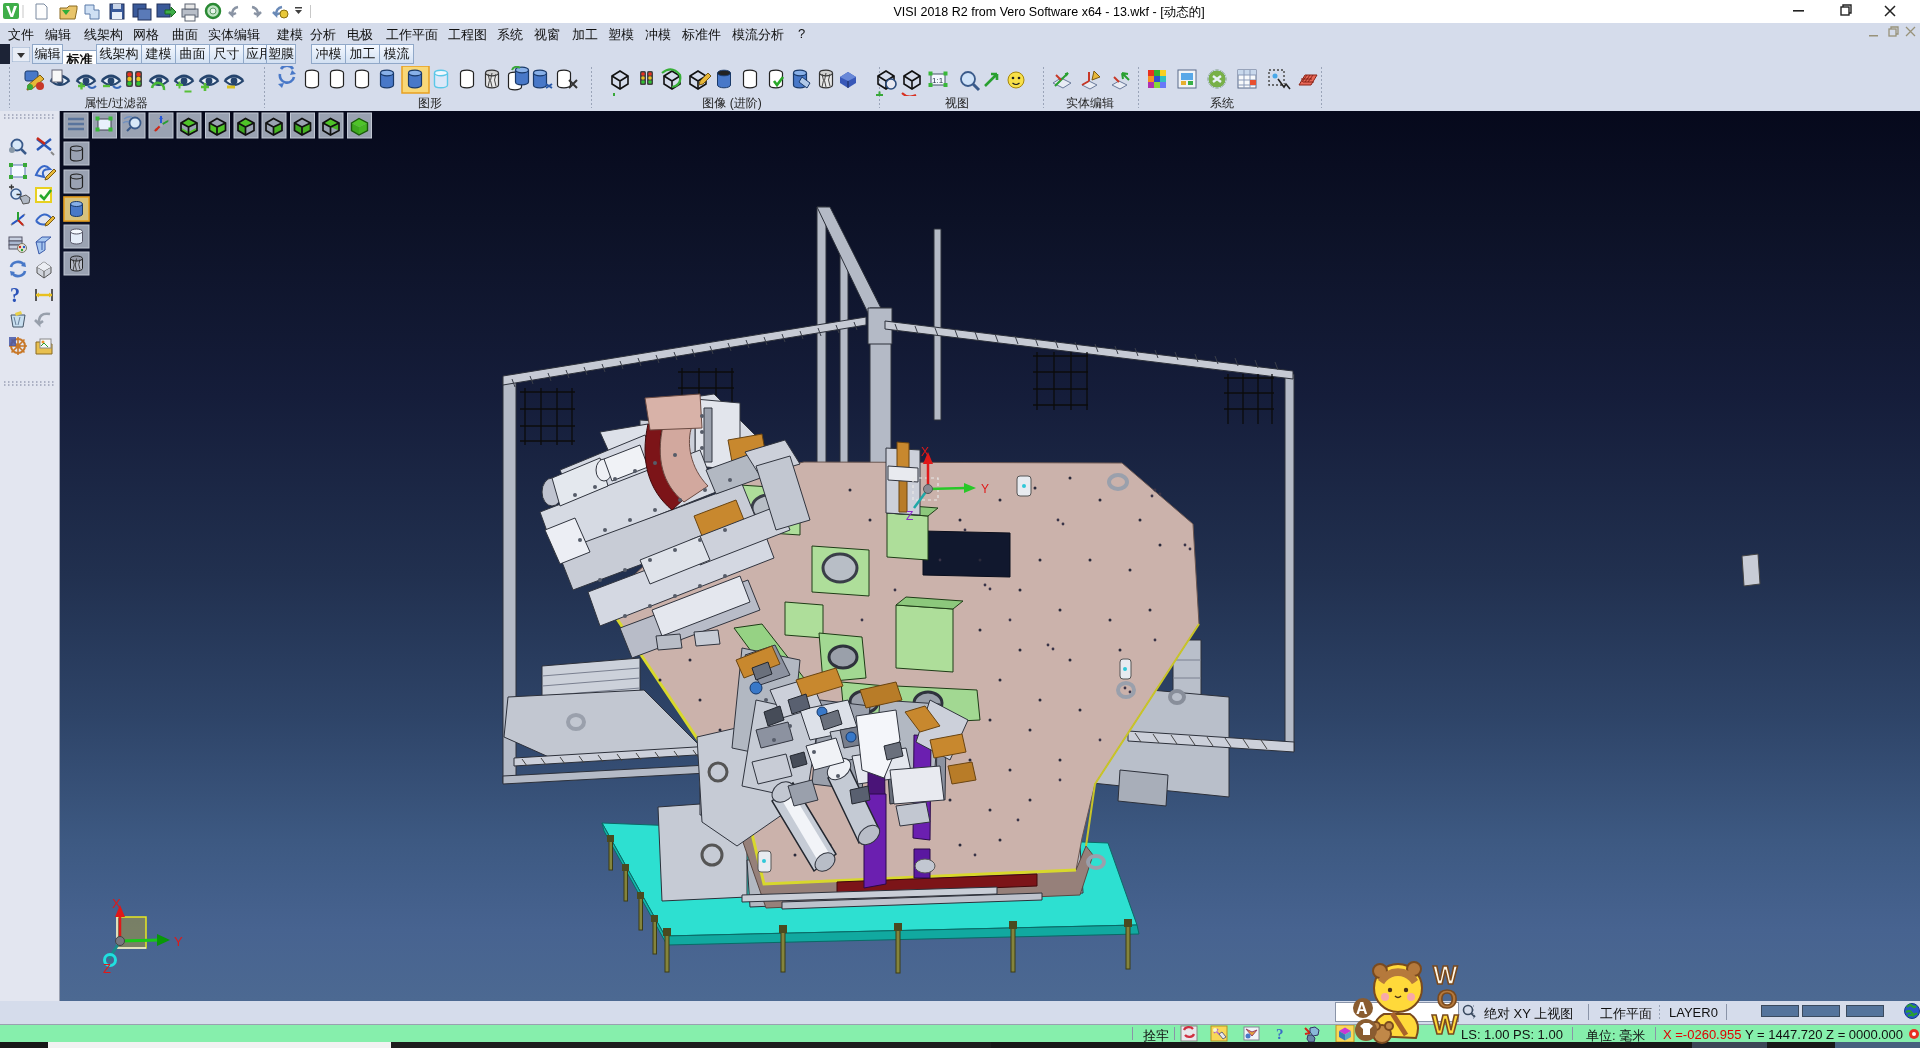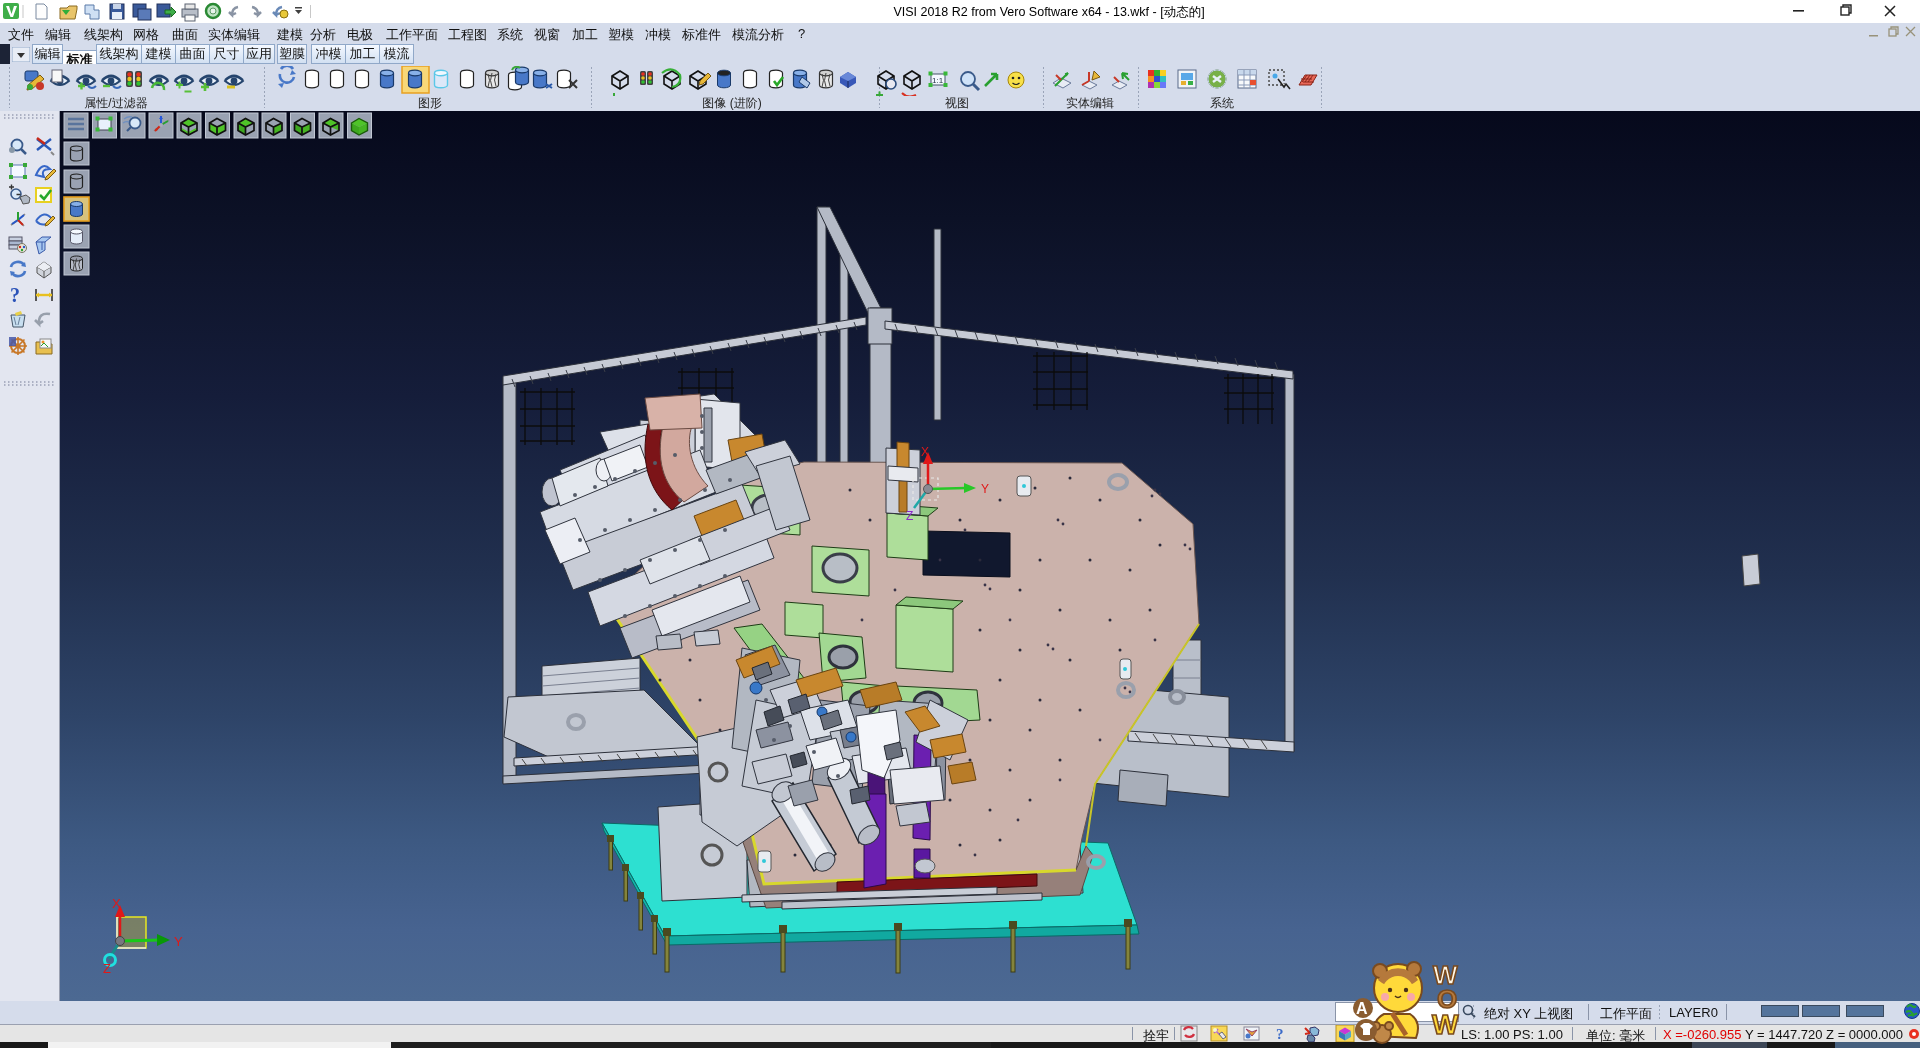--- a/index.html
+++ b/index.html
@@ -11,21 +11,21 @@
 #tabrow{position:absolute;left:0;top:44px;width:1920px;height:20px;background:#d5dceb;}
 #tabdark{position:absolute;left:0;top:44px;width:10px;height:20px;background:#1c2336;}
 .tab{position:absolute;top:0;height:20px;border:1px solid #90a8c8;background:linear-gradient(#f4f8ff,#d2e0f2);font-size:13px;color:#111;text-align:center;line-height:18px;}
 .tabsel{background:#ffffff;font-weight:bold;border-bottom:1px solid #fff;margin-top:6px;}
 #toolbar{position:absolute;left:0;top:64px;width:1920px;height:47px;background:#d5dceb;}
 .glabel{position:absolute;top:31px;font-size:12px;color:#222;text-align:center;}
 .gsep{position:absolute;top:2px;height:42px;width:3px;background-image:radial-gradient(circle,#9aa4b8 35%,transparent 40%);background-size:3px 4px;}
 #sidebar{position:absolute;left:0;top:111px;width:60px;height:890px;background:#e3e6f0;border-right:1px solid #9aa0b0;}
 #viewport{position:absolute;left:60px;top:111px;width:1860px;height:890px;background:linear-gradient(180deg,#06091c 0%,#0c1126 12%,#151d3a 32%,#21304f 52%,#2e4468 68%,#3d5982 82%,#476390 92%,#4c6992 100%);}
 #statusbar1{position:absolute;left:0;top:1001px;width:1920px;height:23px;background:#d5dceb;font-size:13px;color:#111;}
-#statusbar2{position:absolute;left:0;top:1024px;width:1920px;height:18px;background:#e5e5e5;border-top:1px solid #9aa0b0;font-size:13px;color:#111;}
+#statusbar2{position:absolute;left:0;top:1024px;width:1920px;height:18px;background:#86efac;border-top:1px solid #9aa0b0;font-size:13px;color:#111;}
 #taskbar{position:absolute;left:0;top:1042px;width:1920px;height:6px;background:#181818;}
 </style></head>
 <body>
 <div id="titlebar"></div>
 <div id="title">VISI 2018 R2 from Vero Software x64 - 13.wkf - [动态的]</div>
 <svg class="abs" style="left:0;top:0" width="320" height="23" viewBox="0 0 320 23">
   <rect x="3" y="3" width="16" height="16" rx="2" fill="#3fae49"></rect>
   <path d="M6 6 L10.5 17 L13 17 L17 6 L14 6 L11.5 14 L9 6 Z" fill="#fff"></path>
   <rect x="22.5" y="5" width="1" height="13" fill="#c8c8c8"></rect>
   <path d="M36 4 h8 l3 3 v12 h-11 z" fill="#fdfdfd" stroke="#7a8aa0"></path>
@@ -90,21 +90,21 @@
       <rect x="0" y="0" width="18" height="15" fill="#e8edf6" stroke="#90a8c8"></rect>
       <path d="M5 6 h8 l-4 5 z" fill="#333"></path>
     </svg>
 <div class="tab" style="left:32px;width:31px">编辑</div>
 <div class="tab tabsel" style="left:62px;width:35px">标准</div>
 <div class="tab" style="left:96px;width:46px">线架构</div>
 <div class="tab" style="left:141px;width:35px">建模</div>
 <div class="tab" style="left:175px;width:35px">曲面</div>
 <div class="tab" style="left:209px;width:35px">尺寸</div>
 <div class="tab" style="left:243px;width:32px">应用</div>
-<div class="tab" style="left:277px;width:30px">塑膜</div>
+<div class="tab" style="left:266px;width:30px">塑膜</div>
 <div class="tab" style="left:311px;width:35px">冲模</div>
 <div class="tab" style="left:345px;width:35px">加工</div>
 <div class="tab" style="left:379px;width:35px">模流</div>
 </div>
 <div id="tabdark"></div>
 <div id="toolbar">
 <div class="glabel" style="left:56px;width:120px">属性/过滤器</div>
 <div class="glabel" style="left:390px;width:80px">图形</div>
 <div class="glabel" style="left:672px;width:120px">图像 (进阶)</div>
 <div class="glabel" style="left:917px;width:80px">视图</div>

